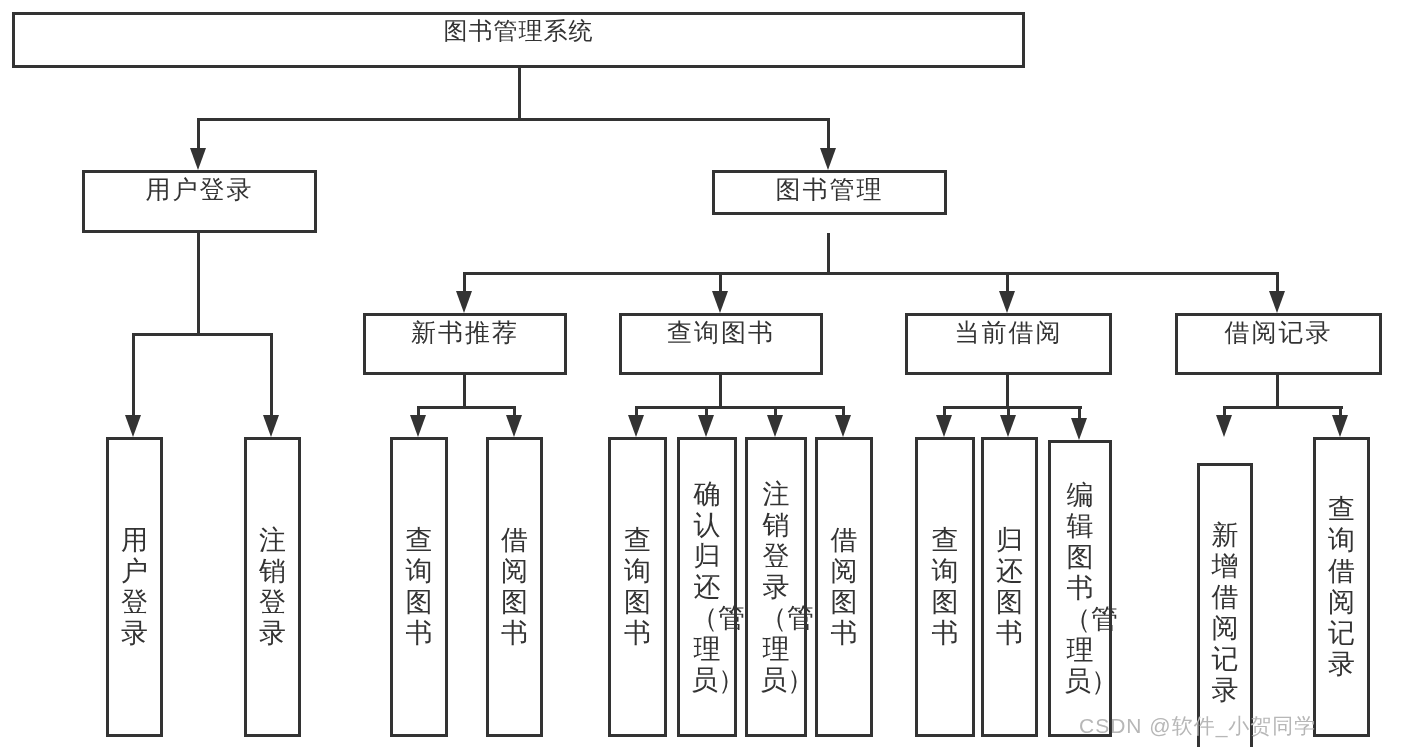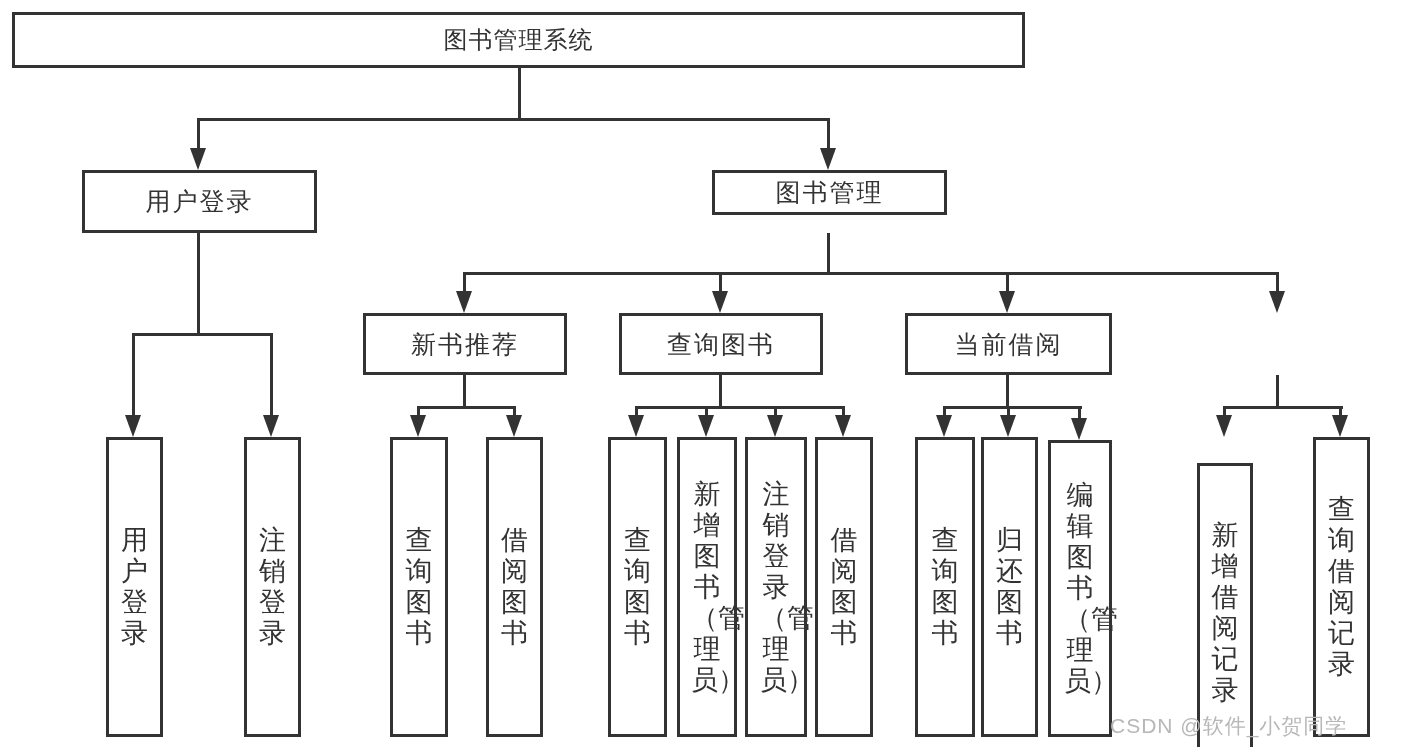--- a/index.html
+++ b/index.html
@@ -3,37 +3,37 @@
 <meta charset="utf-8">
 <style>
   html,body{margin:0;padding:0;background:#fff;}
   .stage{
     position:relative;width:1405px;height:747px;background:#ffffff;
     font-family:"Liberation Sans","DejaVu Sans",sans-serif;color:#333;
     overflow:hidden;
   }
   .box{
     position:absolute;border:3px solid #333;background:#fff;
-    box-sizing:border-box;display:flex;align-items:center;justify-content:center;
+    box-sizing:border-box;display:flex;justify-content:center;
   }
   .hnode{font-size:25px;letter-spacing:2px;}
   .title{font-size:24px;letter-spacing:1px;}
   .leaf .vtext{
     width:32px;margin:auto;text-align:center;
     word-break:break-all;line-height:31px;font-size:27px;
   }
   .vline{position:absolute;width:3px;background:#333;}
   .hline{position:absolute;height:3px;background:#333;}
   .arrow{
     position:absolute;width:0;height:0;
     border-left:8px solid transparent;border-right:8px solid transparent;
     border-top:22px solid #333;
   }
   .watermark{
-    position:absolute;left:1110px;top:712px;font-size:21px;color:#b7b7b7;
+    position:absolute;left:1079px;top:712px;font-size:21px;color:#b7b7b7;
     z-index:5;letter-spacing:1px;white-space:nowrap;
   }
 </style>
 </head>
 <body>
 
 <div class="stage">
 
   <div class="box title" style="left:12px;top:12px;width:1013px;height:56px">
     <span>图书管理系统</span>
@@ -72,20 +72,23 @@
   <div class="arrow" style="left:1269px;top:291px"></div>
 
   <div class="box hnode" style="left:363px;top:313px;width:204px;height:62px">
     <span>新书推荐</span>
   </div>
   <div class="box hnode" style="left:619px;top:313px;width:204px;height:62px">
     <span>查询图书</span>
   </div>
   <div class="box hnode" style="left:905px;top:313px;width:207px;height:62px">
     <span>当前借阅</span>
+  </div>
+  <div class="box hnode" style="left:1175px;top:313px;width:207px;height:62px">
+    <span>借阅记录</span>
   </div>
 
   <div class="vline" style="left:463px;top:375px;height:34px"></div>
   <div class="hline" style="left:417px;top:406px;width:99px"></div>
   <div class="vline" style="left:417px;top:406px;height:11px"></div>
   <div class="arrow" style="left:410px;top:415px"></div>
   <div class="vline" style="left:513px;top:406px;height:11px"></div>
   <div class="arrow" style="left:506px;top:415px"></div>
 
   <div class="vline" style="left:719px;top:375px;height:34px"></div>
@@ -126,21 +129,21 @@
     <div class="vtext">查询图书</div>
   </div>
   <div class="box leaf" style="left:486px;top:437px;width:57px;height:300px">
     <div class="vtext">借阅图书</div>
   </div>
 
   <div class="box leaf" style="left:608px;top:437px;width:59px;height:300px">
     <div class="vtext">查询图书</div>
   </div>
   <div class="box leaf" style="left:677px;top:437px;width:60px;height:300px">
-    <div class="vtext">新增图书（管理员）</div>
+    <div class="vtext">确认归还（管理员）</div>
   </div>
   <div class="box leaf" style="left:745px;top:437px;width:62px;height:300px">
     <div class="vtext">注销登录（管理员）</div>
   </div>
   <div class="box leaf" style="left:815px;top:437px;width:58px;height:300px">
     <div class="vtext">借阅图书</div>
   </div>
 
   <div class="box leaf" style="left:915px;top:437px;width:60px;height:300px">
     <div class="vtext">查询图书</div>

